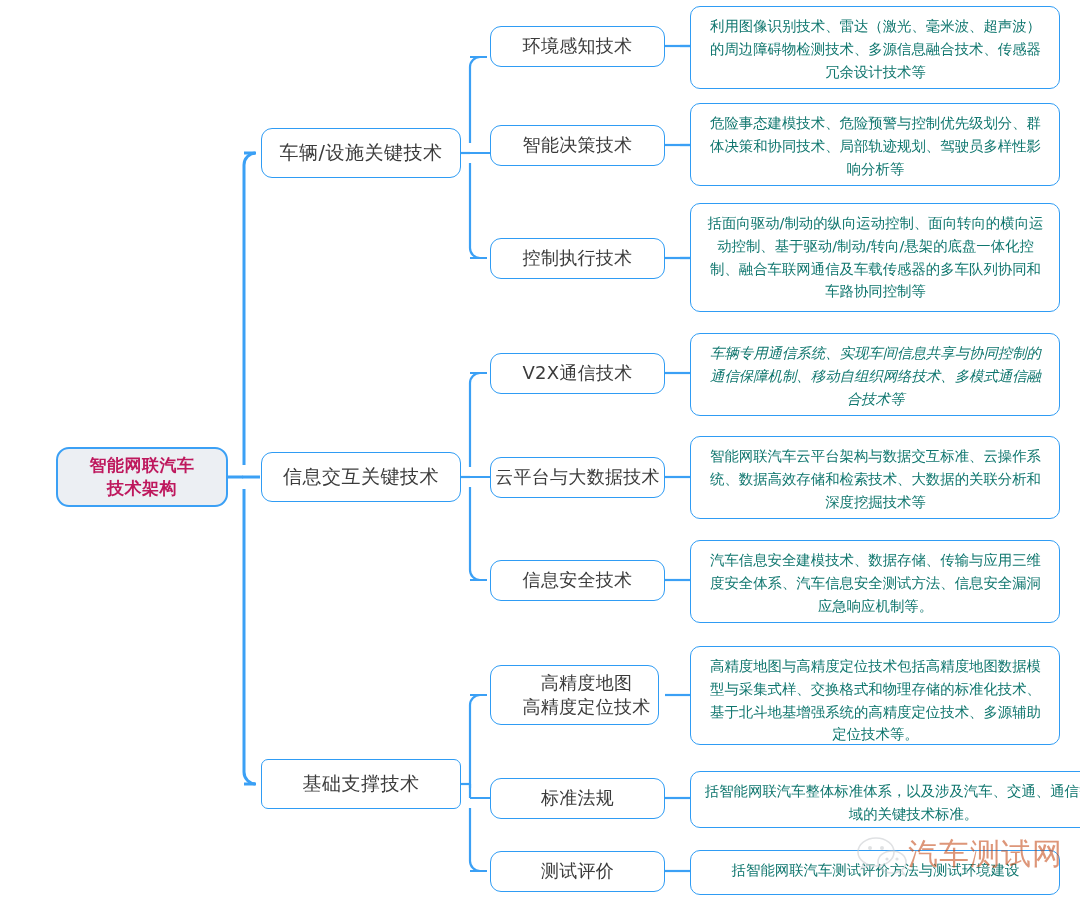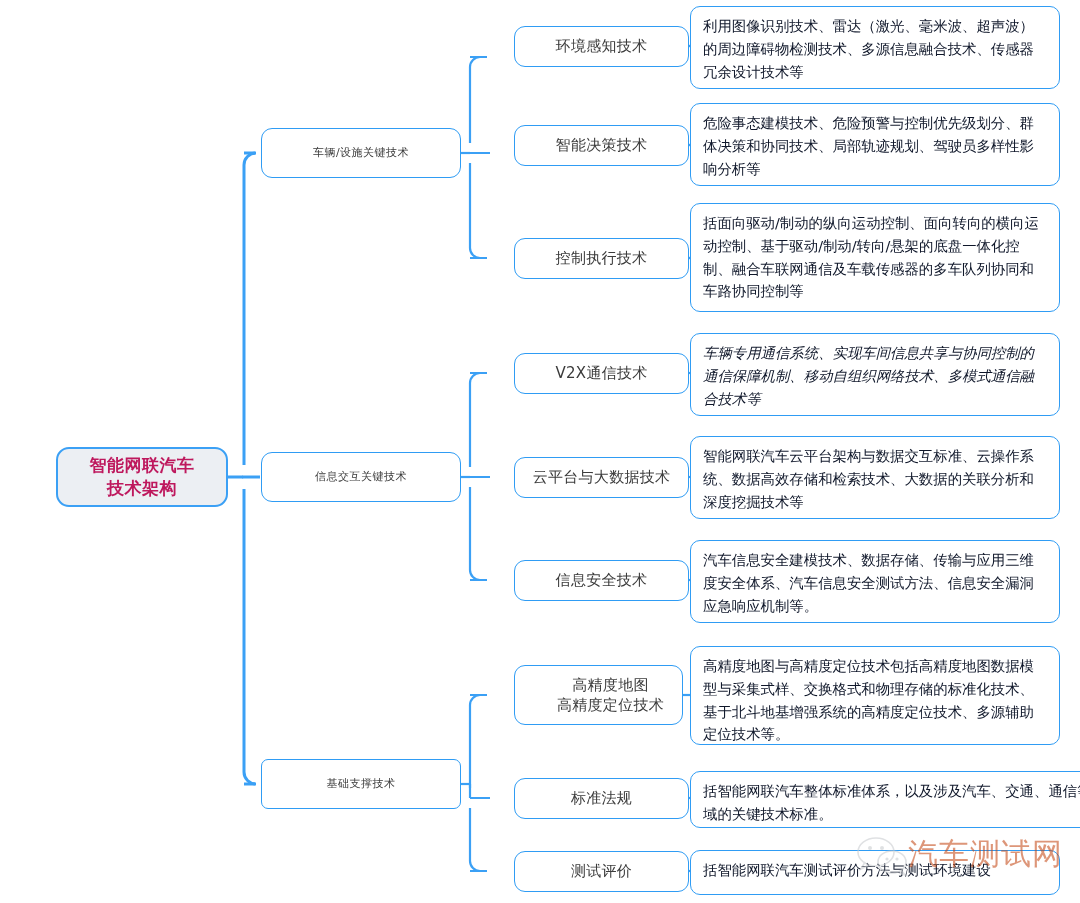--- a/index.html
+++ b/index.html
@@ -43,40 +43,39 @@
     border: 2px solid #3ba0f5;
     border-radius: 13px;
     font-weight: bold;
     color: #be185d;
     font-size: 17px;
     letter-spacing: .5px;
   }
 
   
   .node.l2 {
-    font-size: 11px;
+    font-size: 19px;
     letter-spacing: .5px;
     border-width: 1.8px;
   }
 
   
   .node.l3 {
-    font-size: 15px;
+    font-size: 18px;
     letter-spacing: .3px;
-    margin-left: 24px;
   }
 
   
   .node.leaf {
     display: block;
-    text-align: left;
+    text-align: center;
     padding: 8px 11px 8px 12px;
     font-size: 14.4px;
     line-height: 1.58;
-    color: #0f172a;
+    color: #0f766e;
     letter-spacing: 0px;
     white-space: normal;
     border-radius: 10px;
   }
 
   
   #watermark {
     position: absolute;
     left: 856px;
     top: 828px;

